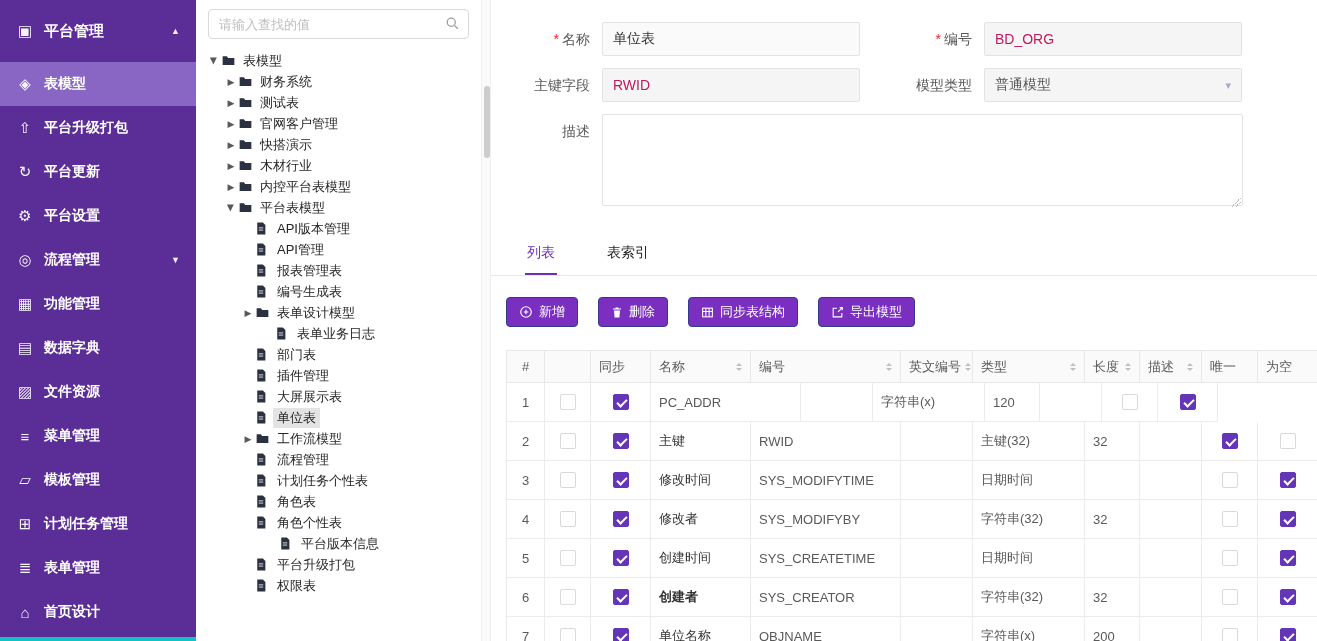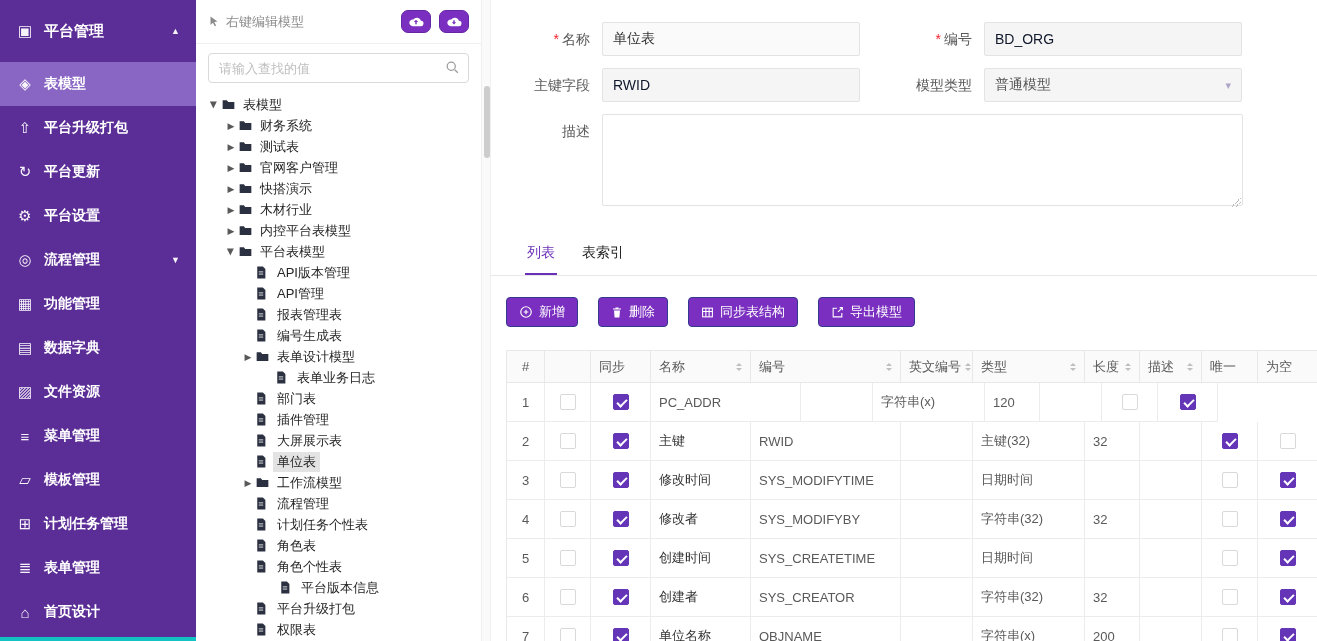--- a/index.html
+++ b/index.html
@@ -40,31 +40,31 @@
   .vthumb { position:absolute; left:2px; top:86px; width:6px; height:72px; background:#cdcdcd; border-radius:3px; }
 
   
   .content { flex:1; background:#fff; overflow:hidden; }
   .form { padding-top:22px; }
   .form-row { display:flex; margin-bottom:12px; }
   .f-label { width:111px; flex:0 0 111px; text-align:right; padding-right:12px; color:#595959; font-size:14px; line-height:34px; }
   .f-label2 { width:124px; flex:0 0 124px; text-align:right; padding-right:12px; color:#595959; font-size:14px; line-height:34px; }
   .req::before { content:"*"; color:#f5222d; margin-right:3px; }
   .f-input { width:258px; height:34px; border:1px solid #e3e3e3; border-radius:2px; background:#fafafa; padding:0 10px; font-size:14px; color:#333; outline:none; font-family:inherit; }
-  .f-input.dim { color:#0f172a; background:#f5f5f5; }
+  .f-input.dim { color:#be185d; background:#f5f5f5; }
   .f-select { width:258px; height:34px; border:1px solid #e3e3e3; border-radius:2px; background:#f5f5f5; padding:0 10px; font-size:14px; color:#595959; display:flex; align-items:center; justify-content:space-between; cursor:pointer; }
   .f-select .chev { color:#b0a6c9; font-size:11px; }
   .ta-wrap { position:relative; width:641px; }
   .f-textarea { width:641px; height:92px; border:1px solid #e3e3e3; border-radius:2px; background:#fff; resize:none; outline:none; padding:6px 10px; font-family:inherit; }
   .ta-grip { position:absolute; right:2px; bottom:2px; width:10px; height:10px; background:
       linear-gradient(135deg, transparent 0 50%, #bbb 50% 55%, transparent 55% 70%, #bbb 70% 75%, transparent 75%); }
   .f-label.top { line-height:20px; padding-top:7px; }
 
   
-  .tabs { display:flex; gap:23px; padding:0 34px; margin-top:26px; border-bottom:1px solid #e8e8e8; }
+  .tabs { display:flex; gap:48px; padding:0 34px; margin-top:26px; border-bottom:1px solid #e8e8e8; }
   .tab { padding:9px 2px 11px; font-size:14px; color:#262626; cursor:pointer; border-bottom:2px solid transparent; }
   .tab.active { color:#6a30b8; border-bottom-color:#6a30b8; }
 
   
   .toolbar { display:flex; gap:20px; padding:21px 0 0 15px; }
   .btn { height:30px; padding:0 12px; background:#7a2fc0; border:1px solid #35388f; border-radius:4px; color:#fff; font-size:13px; display:flex; align-items:center; gap:6px; cursor:pointer; font-family:inherit; }
 
   
   .dtable { margin:23px 0 0 15px; border-top:1px solid #e8e8e8; border-left:1px solid #e8e8e8; width:812px; font-size:13px; }
   .thead { display:flex; background:#fafafa; }
@@ -149,48 +149,20 @@
         </div>
         <div class="sb-item">
           <span class="icon glyph">⌂</span>
           <span>首页设计</span>
         </div>
       </nav>
     <div class="sb-strip"></div>
   </aside>
 
   <section class="tree-panel">
-    <div class="tree-top">
-      <div class="hint">
-        <span class="icon">
-          <svg width="12" height="13" viewBox="0 0 24 24" fill="#8c8c8c">
-              <path d="M5 2l14 10-6.5 1.2 3.8 6.6-2.6 1.5-3.8-6.6L5 19z"></path>
-            </svg>
-        </span>
-        <span>右键编辑模型</span>
-      </div>
-      <div class="cloud-btns" id="cloud-btns">
-          <div class="cloud-btn">
-            <span class="icon">
-              <svg width="16" height="13" viewBox="0 0 24 18" fill="#fff">
-                <path d="M19 16H7a5 5 0 1 1 .9-9.92A6.5 6.5 0 0 1 19.5 8 4 4 0 0 1 19 16z"></path>
-                <path d="M12 6.5l3.2 3.4h-2.1V13h-2.2V9.9H8.8z" fill="#7a2fc0"></path>
-              </svg>
-            </span>
-          </div>
-          <div class="cloud-btn">
-            <span class="icon">
-              <svg width="16" height="13" viewBox="0 0 24 18" fill="#fff">
-                <path d="M19 16H7a5 5 0 1 1 .9-9.92A6.5 6.5 0 0 1 19.5 8 4 4 0 0 1 19 16z"></path>
-                <path d="M12 13.5L8.8 10.1h2.1V7h2.2v3.1h2.1z" fill="#7a2fc0"></path>
-              </svg>
-            </span>
-          </div>
-        </div>
-    </div>
     <div class="search-wrap">
       <div class="search-box">
         <input type="text" placeholder="请输入查找的值" style="">
         <span class="search-icon icon">
           <svg width="15" height="15" viewBox="0 0 24 24" fill="none" stroke="#9b9b9b" stroke-width="2">
               <circle cx="10" cy="10" r="6.5"></circle>
               <path d="M15.5 15.5l5 5"></path>
             </svg>
         </span>
       </div>
@@ -688,21 +660,21 @@
             </div>
           </div>
           <div class="tr">
             <div class="td center" style="width: 38px;">6</div>
             <div class="td center" style="width: 46px;">
               <span class="cb"></span>
             </div>
             <div class="td center" style="width: 60px;">
               <span class="cb checked"></span>
             </div>
-            <div class="td name" style="width: 100px;">创建者</div>
+            <div class="td name" style="width: 100px; font-weight: bold;">创建者</div>
             <div class="td " style="width: 150px;">SYS_CREATOR</div>
             <div class="td " style="width: 72px;"></div>
             <div class="td " style="width: 112px;">字符串(32)</div>
             <div class="td " style="width: 55px;">32</div>
             <div class="td " style="width: 62px;"></div>
             <div class="td center" style="width: 56px;">
               <span class="cb"></span>
             </div>
             <div class="td center" style="width: 60px;">
               <span class="cb checked"></span>

